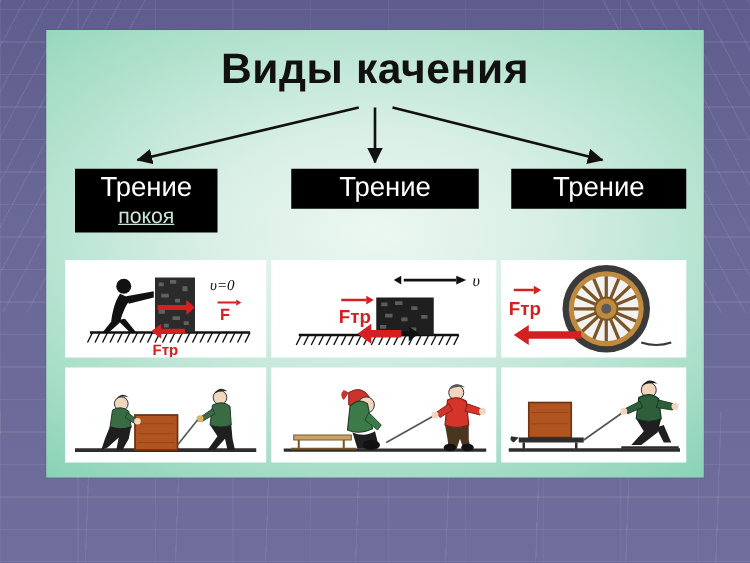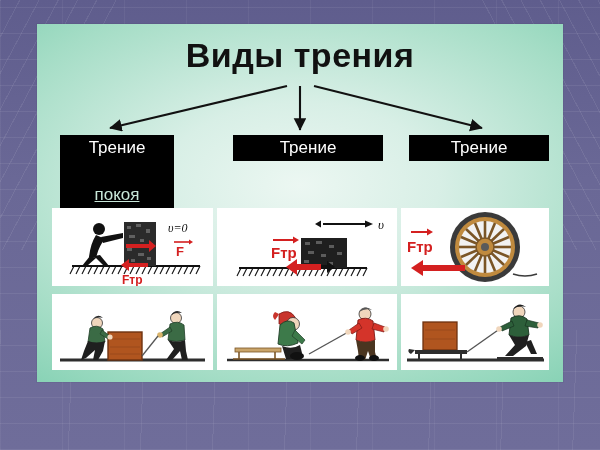--- a/index.html
+++ b/index.html
@@ -56,22 +56,22 @@
   #connectors{position:absolute;left:0;top:0;width:526px;height:358px;pointer-events:none;}
 
   
   .cat-label{
     position:absolute;top:111px;
     background:#000;
     text-align:center;
     padding:3px 9px 4px 9px;
     line-height:1.12;
   }
-  .cat-top{display:block;color:#ffffff;font-size:17px;}
-  .cat-bottom{display:block;color:#c8e6d8;font-size:17px;text-decoration:underline;margin-top:28px;}
+  .cat-top{display:block;color:#ffffff;font-size:22px;}
+  .cat-bottom{display:block;color:#c8e6d8;font-size:17px;text-decoration:underline;}
   #cat-0{left:23px;width:96px;}
   #cat-1{left:196px;width:132px;}
   #cat-2{left:372px;width:122px;}
 
   
   .panel{
     position:absolute;background:#ffffff;overflow:hidden;
   }
   .panel-r1{top:184px;height:78px;}
   .panel-r2{top:270px;height:76px;}
@@ -90,21 +90,21 @@
 <body>
 
 <div id="bg-backdrop"></div>
 <div id="bg-grid"></div>
 <div id="bg-persp-left"></div>
 <div id="bg-persp-right"></div>
 <div id="bg-persp-bottom"></div>
 
 <div id="slide">
 
-  <div id="title">Виды трения</div>
+  <div id="title">Виды качения</div>
 
   <svg id="connectors" viewBox="0 0 526 358">
     <defs>
       <marker id="ah" markerWidth="7" markerHeight="7" refX="5.6" refY="3" orient="auto">
         <path d="M0,0 L6,3 L0,6 z" fill="#111"></path>
       </marker>
     </defs>
     <line x1="250" y1="62" x2="73" y2="104" stroke="#111" stroke-width="2.1" marker-end="url(#ah)"></line>
     <line x1="263" y1="62" x2="263" y2="106" stroke="#111" stroke-width="2.1" marker-end="url(#ah)"></line>
     <line x1="277" y1="62" x2="445" y2="104" stroke="#111" stroke-width="2.1" marker-end="url(#ah)"></line>

